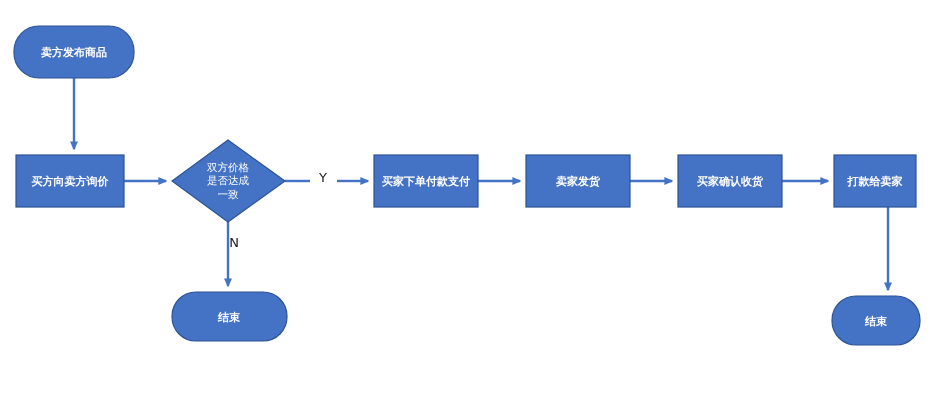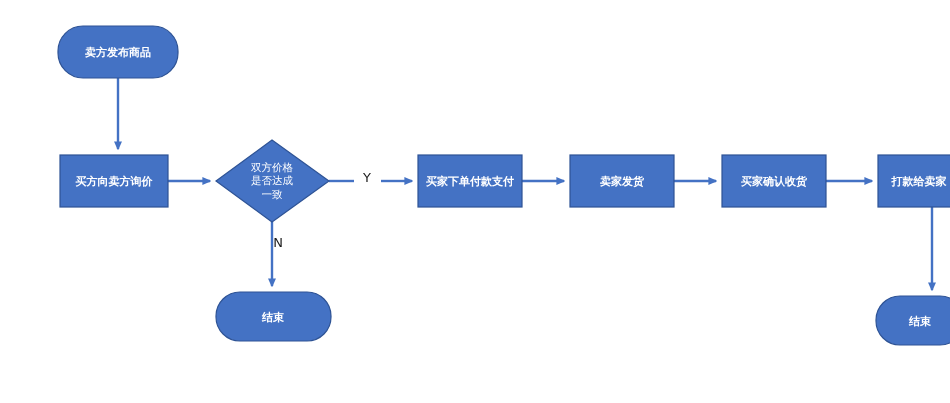--- a/index.html
+++ b/index.html
@@ -12,21 +12,20 @@
     width: 950px;
     height: 403px;
     overflow: hidden;
     font-family: "DejaVu Sans", "Liberation Sans", sans-serif;
   }
   #canvas {
     position: relative;
     width: 800px;
     height: 403px;
     background: #ffffff;
-    padding-left: 44px;
   }
   svg#flow {
     display: block;
     width: 950px;
     height: 403px;
   }
   .node-shape {
     stroke-width: 1.2px;
   }
   .node-label {

